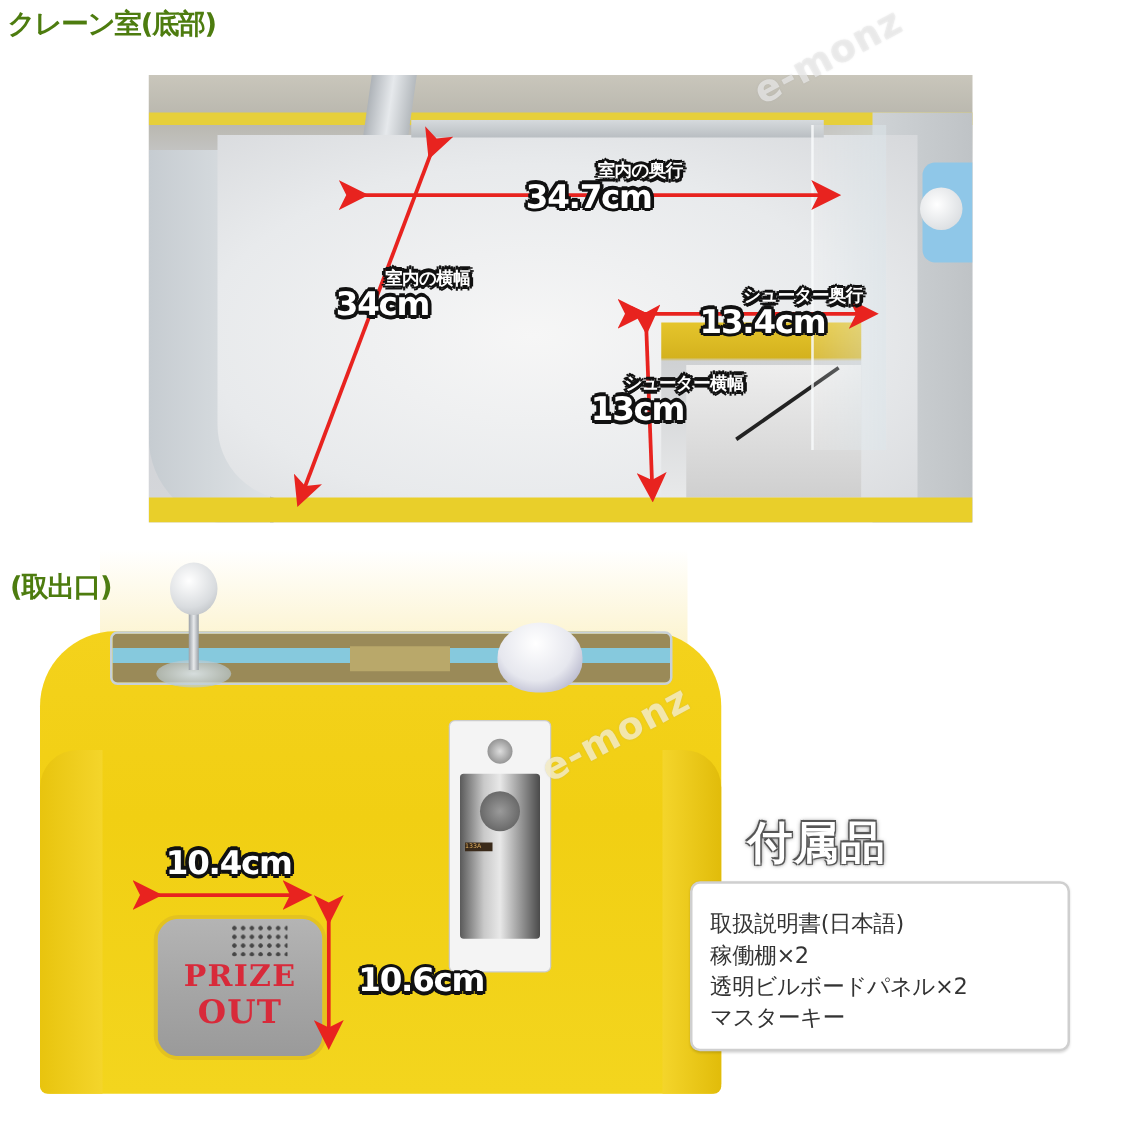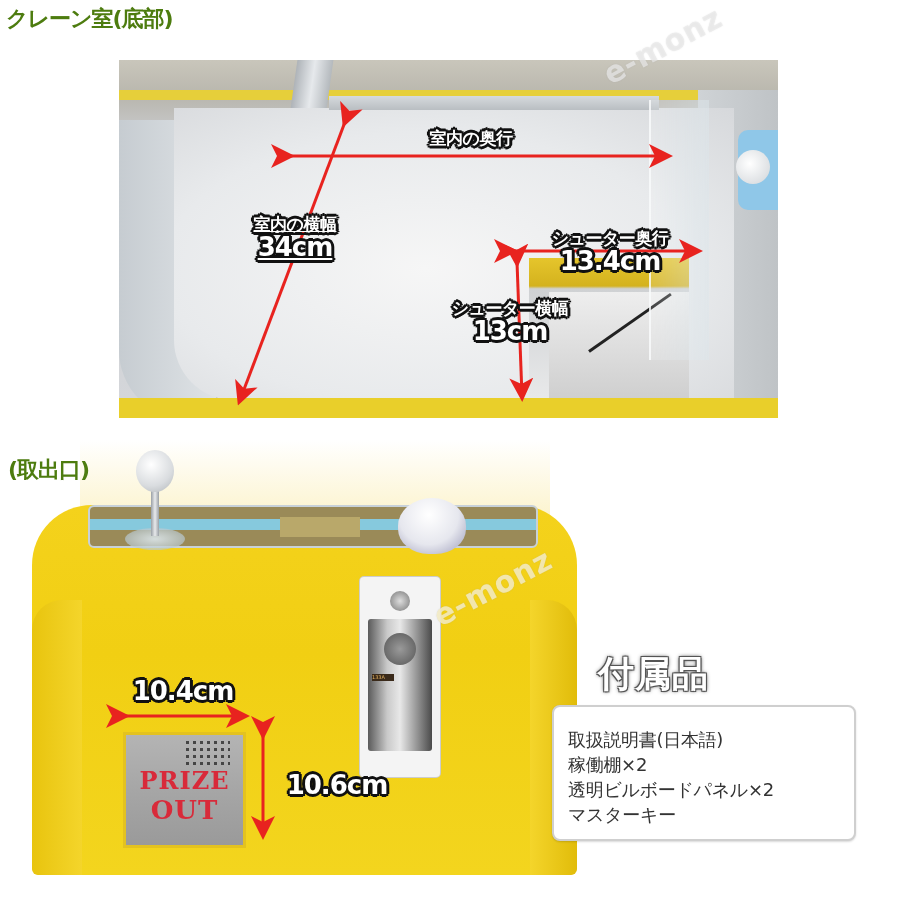--- a/index.html
+++ b/index.html
@@ -60,21 +60,21 @@
 
     
     .mlabel {
       position: absolute; text-align: center; color: #ffffff; font-weight: bold; line-height: 1;
       -webkit-text-stroke: 0px; z-index: 5;
       text-shadow:
         -2px -2px 0 #111, 2px -2px 0 #111, -2px 2px 0 #111, 2px 2px 0 #111,
         0 -2px 0 #111, 0 2px 0 #111, -2px 0 0 #111, 2px 0 0 #111,
         -3px 0 0 #111, 3px 0 0 #111, 0 3px 0 #111, 0 -3px 0 #111;
     }
-    .mlabel .cap { display: block; font-size: 17px; letter-spacing: -0.5px; }
+    .mlabel .cap { display: block; font-size: 14px; letter-spacing: -0.5px; text-align: right; }
     .mlabel .val { display: block; font-size: 26px; letter-spacing: -1px; margin-top: 1px; }
 
     svg.arrows { position: absolute; left: 0; top: 0; z-index: 4; pointer-events: none; }
 
     
     #photo-bottom {
       position: absolute; left: 20px; top: 440px; width: 560px; height: 440px;
     }
     .haze { position: absolute; left: 60px; top: 0; width: 470px; height: 80px;
       background: linear-gradient(180deg, rgba(255,255,255,1), rgba(250,235,170,0.6)); }
@@ -105,23 +105,23 @@
       box-shadow: 0 0 0 1px #ccc;
     }
     .coin-inner { position: absolute; left: 8px; top: 42px; width: 64px; height: 132px;
       background: linear-gradient(90deg, #5a5a5a, #c9c9c9 30%, #e8e8e8 50%, #8a8a8a 80%, #4a4a4a); border-radius: 3px; }
     .coin-key { position: absolute; left: 30px; top: 14px; width: 20px; height: 20px; border-radius: 50%;
       background: radial-gradient(circle, #ddd, #777); }
     .coin-slot-disc { position: absolute; left: 16px; top: 14px; width: 32px; height: 32px; border-radius: 50%;
       background: radial-gradient(circle, #9a9a9a, #555); }
     .coin-tag { position: absolute; left: 4px; top: 55px; width: 22px; height: 7px; background: #3a2a1a; color: #e0b060; font-size: 5px; }
     .prize-door {
-      position: absolute; left: 103px; top: 292px; width: 123px; height: 116px;
+      position: absolute; left: 103px; top: 292px; width: 138px; height: 116px;
       background: linear-gradient(180deg, #b4b4b4 0%, #a6a6a6 50%, #9a9a9a 100%);
-      border: 3px solid #e3c220; border-radius: 0;
+      border: 3px solid #e3c220; border-radius: 20px;
     }
     .speaker-dots { position: absolute; left: 58px; top: 4px; width: 46px; height: 26px;
       background-image: radial-gradient(circle, #333 1.5px, transparent 2px); background-size: 7px 7px; opacity: 0.85; }
     .prize-text {
       position: absolute; left: 0; right: 0; text-align: center; color: #d82a3a; font-weight: bold;
       font-family: "DejaVu Serif", serif; letter-spacing: 1px; line-height: 1;
     }
     #prize-line1 { top: 34px; font-size: 24px; }
     #prize-line2 { top: 62px; font-size: 26px; }
 
@@ -178,22 +178,23 @@
     <line x1="517" y1="262" x2="522" y2="396"></line>
 
     <line x1="124" y1="716" x2="244" y2="716"></line>
 
     <line x1="263" y1="734" x2="263" y2="834"></line>
   </g>
 </svg>
 
 <div class="mlabel" style="left:396px; top:130px; width:150px;">
   <span class="cap">室内の奥行</span>
-</div>
-<div class="mlabel" style="left:225px; top:216px; width:140px;text-decoration:underline;">
+  <span class="val">34.7cm</span>
+</div>
+<div class="mlabel" style="left:236px; top:216px; width:140px;">
   <span class="cap">室内の横幅</span>
   <span class="val">34cm</span>
 </div>
 <div class="mlabel" style="left:530px; top:230px; width:160px;">
   <span class="cap">シューター奥行</span>
   <span class="val">13.4cm</span>
 </div>
 <div class="mlabel" style="left:425px; top:300px; width:170px;">
   <span class="cap">シューター横幅</span>
   <span class="val">13cm</span>

